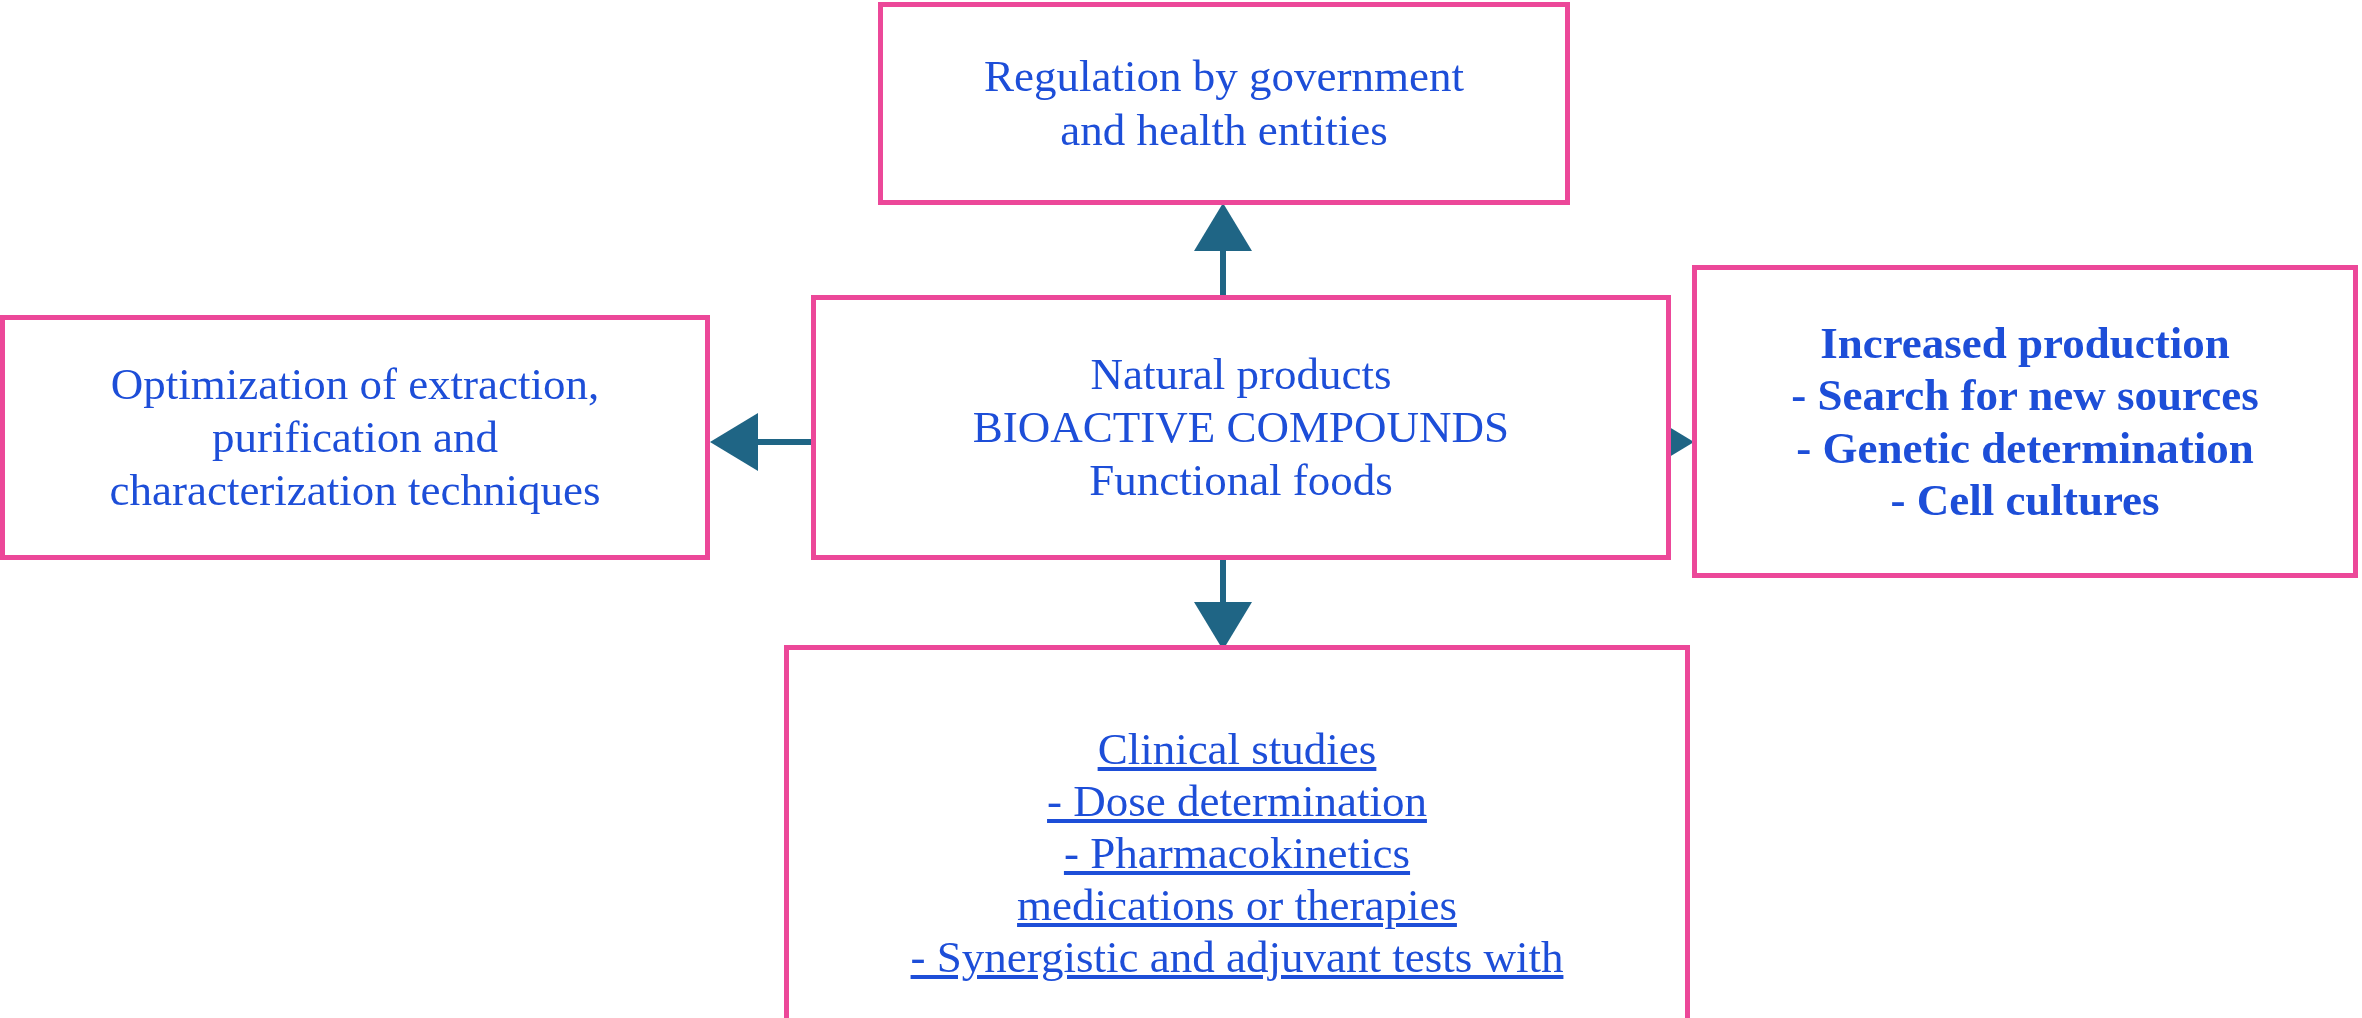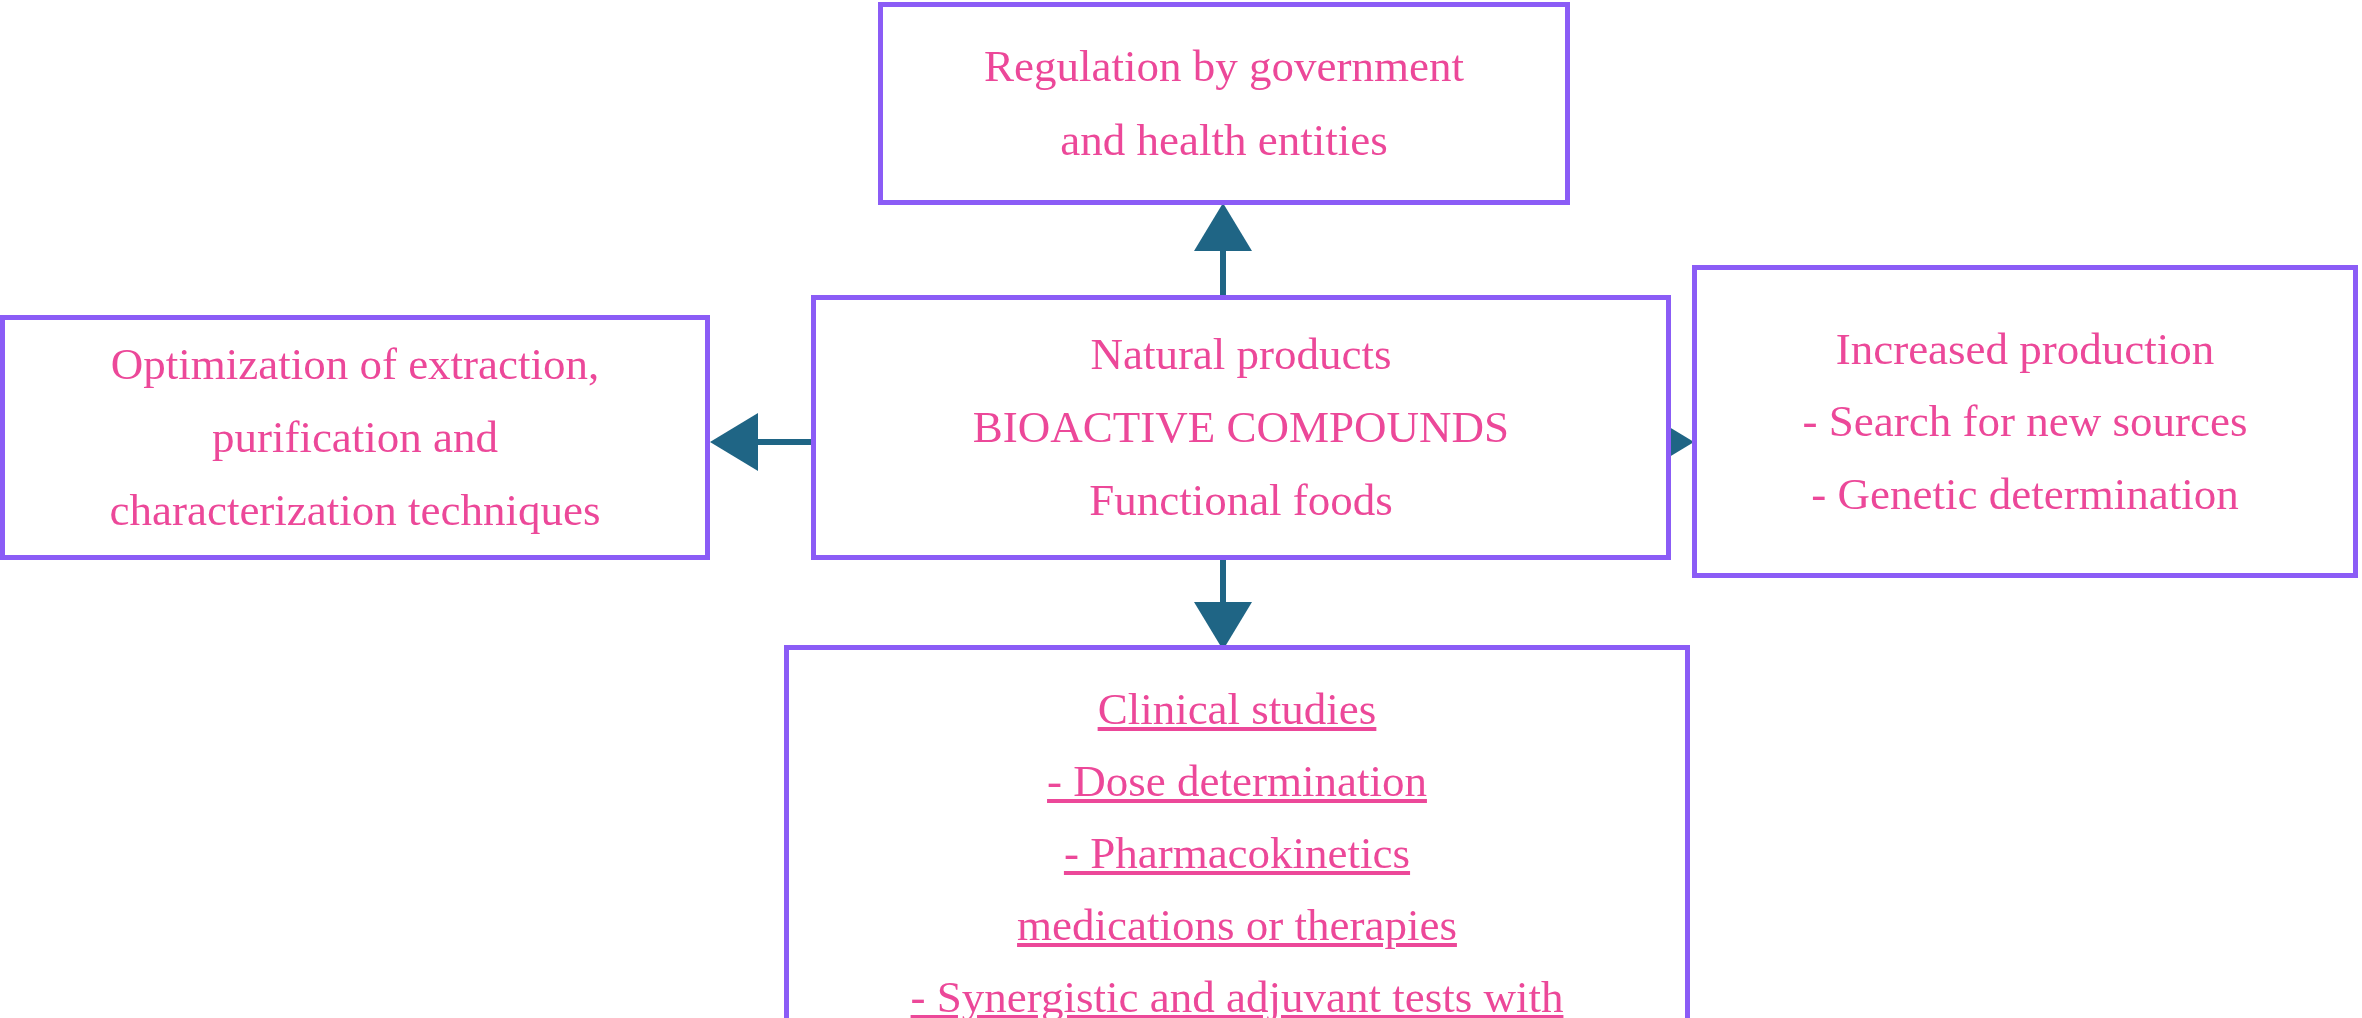--- a/index.html
+++ b/index.html
@@ -13,41 +13,40 @@
     height: 1018px;
     background: #ffffff;
     overflow: hidden;
     font-family: "Liberation Serif", "DejaVu Serif", serif;
   }
 
   
   .node {
     position: absolute;
     box-sizing: border-box;
-    border: 5px solid #8b5cf6;
+    border: 5px solid #ec4899;
     background: #ffffff;
     display: flex;
     flex-direction: column;
     align-items: center;
     justify-content: center;
     text-align: center;
-    color: #ec4899;
+    color: #1d4ed8;
     line-height: 1.16;
     z-index: 3;
-    gap: 20px;
   }
   .node .line {
     display: block;
     white-space: nowrap;
   }
 
   #node-top      { left: 878px;  top: 2px;    width: 692px; height: 203px; font-size: 45px; }
   #node-center   { left: 811px;  top: 295px;  width: 860px; height: 265px; font-size: 45px; }
   #node-left     { left: 0;    top: 315px;  width: 710px; height: 245px; font-size: 45px; }
-  #node-right    { left: 1692px; top: 265px;  width: 666px; height: 313px; font-size: 45px; }
+  #node-right    { left: 1692px; top: 265px;  width: 666px; height: 313px; font-size: 45px; font-weight: bold; }
   #node-bottom   { left: 784px;  top: 645px;  width: 906px; height: 416px; font-size: 45px; text-decoration: underline; }
 
   #node-top    .line { line-height: 1.18; }
   #node-center .line { line-height: 1.18; }
   #node-left   .line { line-height: 1.18; }
   #node-right  .line { line-height: 1.16; }
   #node-bottom .line { line-height: 1.16; }
 
   
   .connector {
@@ -117,20 +116,21 @@
   <div class="node" id="node-left">
     <span class="line">Optimization of extraction,</span>
     <span class="line">purification and</span>
     <span class="line">characterization techniques</span>
   </div>
 
   <div class="node" id="node-right">
     <span class="line">Increased production</span>
     <span class="line">- Search for new sources</span>
     <span class="line">- Genetic determination</span>
+    <span class="line">- Cell cultures</span>
   </div>
 
   <div class="node" id="node-bottom">
     <span class="line">Clinical studies</span>
     <span class="line">- Dose determination</span>
     <span class="line">- Pharmacokinetics</span>
     <span class="line">medications or therapies</span>
     <span class="line">- Synergistic and adjuvant tests with</span>
   </div>
 

